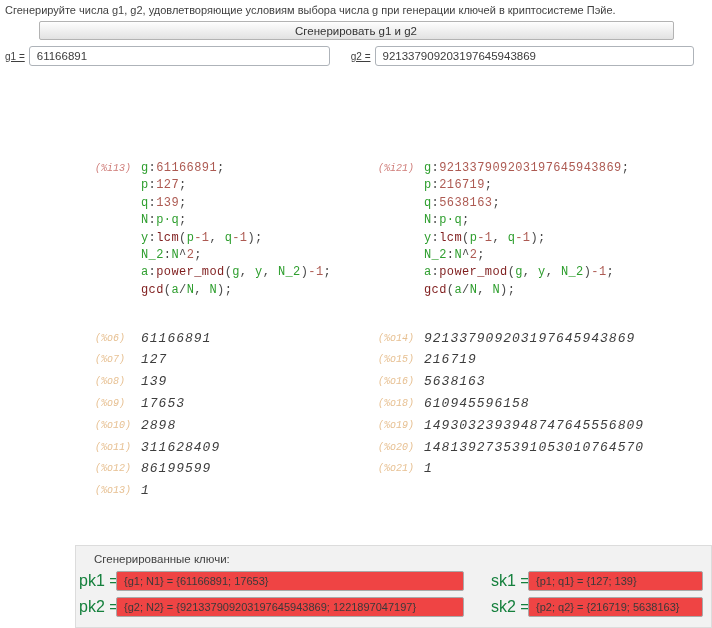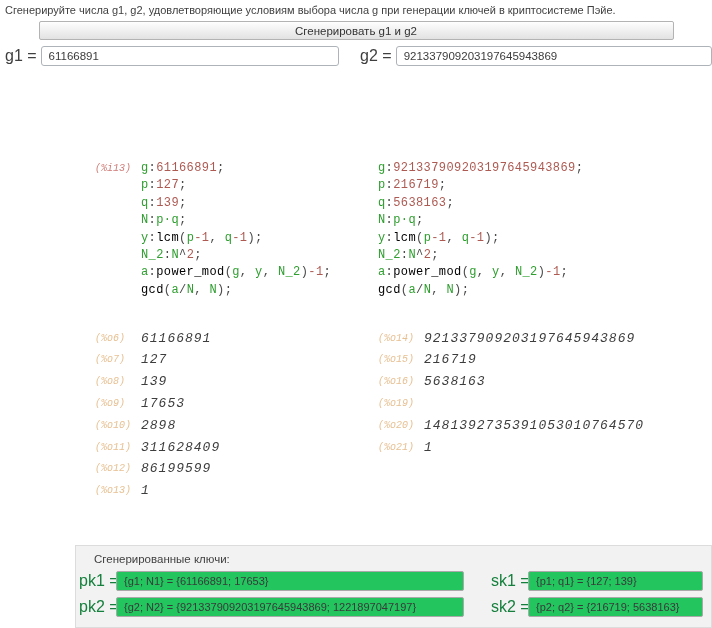--- a/index.html
+++ b/index.html
@@ -10,21 +10,21 @@
   
   .instruction{padding:4px 3px 2px 5px;font-size:11px;color:#3f3f3f;}
   .generate-button{
     display:block;width:635px;margin:3px auto 0;height:19px;
     background:linear-gradient(#fefefe,#e2e2e2);
     border:1px solid #b3b3b3;border-radius:2px;
     font-family:"Liberation Sans",sans-serif;font-size:11.5px;color:#333;
     cursor:pointer;
   }
   .io-row{display:flex;align-items:center;margin-top:6px;}
-  .io-label{font-size:16px;color:#3f3f3f;padding:0 4px 0 5px;white-space:nowrap;}
+  .io-label{font-size:10px;color:#3f3f3f;padding:0 4px 0 5px;white-space:nowrap;text-decoration:underline;}
   .io-label.g2{margin-left:16px;}
   input.text{
     height:18px;border:1px solid #aeb3b9;border-radius:3px;
     font-family:"Liberation Sans",sans-serif;font-size:11.5px;color:#3c3c3c;
     padding:0 2px 0 7px;background:#fff;outline:none;
   }
   #g1-input{width:290px;}
   #g2-input{width:308px;}
   
   .maxima{position:absolute;top:160px;left:95px;right:0;display:flex;}
@@ -36,21 +36,21 @@
     width:46px;flex:none;
     font-family:"Liberation Mono",monospace;font-style:italic;font-size:10px;
   }
   .in-label{color:#cf7d79;padding-top:3px;}
   .code-lines{flex:1;}
   .code-line{
     font-family:"Liberation Mono",monospace;font-size:12px;
     line-height:17.4px;letter-spacing:0.4px;white-space:nowrap;
   }
   .tok-v{color:#2e9e2e;}
-  .tok-f{color:#000000;}
+  .tok-f{color:#7f1d1d;}
   .tok-n{color:#ad5a52;}
   .tok-p{color:#4a4a4a;}
   .outs{margin-top:28px;}
   .out-row{height:21.8px;display:flex;align-items:center;}
   .out-label{color:#e7c092;font-size:10px;}
   .out-value{
     font-family:"Liberation Mono",monospace;font-style:italic;font-size:13px;
     color:#3d3d3d;letter-spacing:1px;white-space:nowrap;
   }
   
@@ -58,21 +58,21 @@
     position:absolute;left:75px;top:545px;right:0;bottom:0;
     background:#f2f2f2;border:1px solid #dcdcdc;box-sizing:border-box;
   }
   .keys-title{font-size:11.5px;color:#3f3f3f;padding:7px 0 0 5px;margin-left:13px;}
   .key-row{display:flex;align-items:center;margin-top:6px;padding-left:3px;}
   .key-label{font-size:16px;color:#15803d;width:37px;flex:none;white-space:nowrap;}
   .key-label.sk{margin-left:27px;}
   input.key-input{
     height:20px;border:1px solid #a9a9a9;border-radius:2px;
     font-family:"Liberation Sans",sans-serif;font-size:11px;color:#3a3a3a;
-    padding:0 2px 0 7px;background:#22c55e;outline:none;box-sizing:border-box;
+    padding:0 2px 0 7px;background:#ef4444;outline:none;box-sizing:border-box;
   }
   .pk-input{width:348px;flex:none;}
   .sk-input{flex:1;margin-right:8px;}
 </style>
 </head>
 <body>
 
 <div class="instruction">Сгенерируйте числа g1, g2, удовлетворяющие условиям выбора числа g при генерации ключей в криптосистеме Пэйе.</div>
 
 <button class="generate-button">Сгенерировать g1 и g2</button>
@@ -129,20 +129,21 @@
           <span class="out-value">86199599</span>
         </div>
         <div class="out-row">
           <span class="mx-label out-label">(%o13)</span>
           <span class="out-value">1</span>
         </div>
       </div>
     </div>
     <div class="mx-col c1">
       <div class="code-block">
+        <span class="mx-label in-label">(%i21)</span>
         <div class="code-lines">
           <div class="code-line"><span class="tok-v">g</span><span class="tok-p">:</span><span class="tok-n">921337909203197645943869</span><span class="tok-p">;</span></div>
           <div class="code-line"><span class="tok-v">p</span><span class="tok-p">:</span><span class="tok-n">216719</span><span class="tok-p">;</span></div>
           <div class="code-line"><span class="tok-v">q</span><span class="tok-p">:</span><span class="tok-n">5638163</span><span class="tok-p">;</span></div>
           <div class="code-line"><span class="tok-v">N</span><span class="tok-p">:</span><span class="tok-v">p·q</span><span class="tok-p">;</span></div>
           <div class="code-line"><span class="tok-v">y</span><span class="tok-p">:</span><span class="tok-f">lcm</span><span class="tok-p">(</span><span class="tok-v">p</span><span class="tok-n">-1</span><span class="tok-p">, </span><span class="tok-v">q</span><span class="tok-n">-1</span><span class="tok-p">);</span></div>
           <div class="code-line"><span class="tok-v">N_2</span><span class="tok-p">:</span><span class="tok-v">N</span><span class="tok-p">^</span><span class="tok-n">2</span><span class="tok-p">;</span></div>
           <div class="code-line"><span class="tok-v">a</span><span class="tok-p">:</span><span class="tok-f">power_mod</span><span class="tok-p">(</span><span class="tok-v">g</span><span class="tok-p">, </span><span class="tok-v">y</span><span class="tok-p">, </span><span class="tok-v">N_2</span><span class="tok-p">)</span><span class="tok-n">-1</span><span class="tok-p">;</span></div>
           <div class="code-line"><span class="tok-f">gcd</span><span class="tok-p">(</span><span class="tok-v">a</span><span class="tok-p">/</span><span class="tok-v">N</span><span class="tok-p">, </span><span class="tok-v">N</span><span class="tok-p">);</span></div>
         </div>
@@ -154,21 +155,26 @@
         </div>
         <div class="out-row">
           <span class="mx-label out-label">(%o15)</span>
           <span class="out-value">216719</span>
         </div>
         <div class="out-row">
           <span class="mx-label out-label">(%o16)</span>
           <span class="out-value">5638163</span>
         </div>
         <div class="out-row">
+          <span class="mx-label out-label">(%o18)</span>
+          <span class="out-value">610945596158</span>
+        </div>
+        <div class="out-row">
           <span class="mx-label out-label">(%o19)</span>
+          <span class="out-value">1493032393948747645556809</span>
         </div>
         <div class="out-row">
           <span class="mx-label out-label">(%o20)</span>
           <span class="out-value">1481392735391053010764570</span>
         </div>
         <div class="out-row">
           <span class="mx-label out-label">(%o21)</span>
           <span class="out-value">1</span>
         </div>
       </div>

